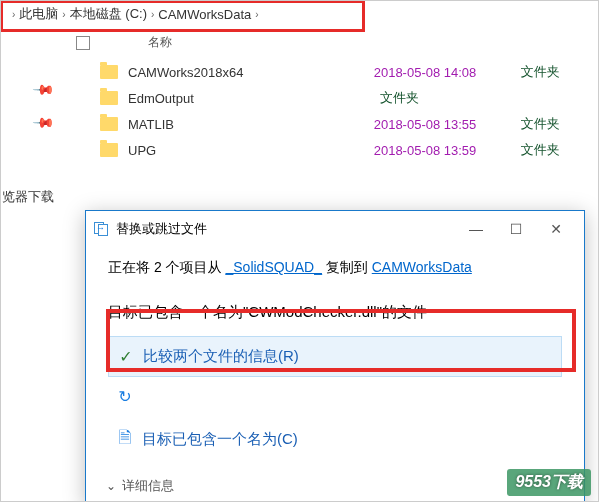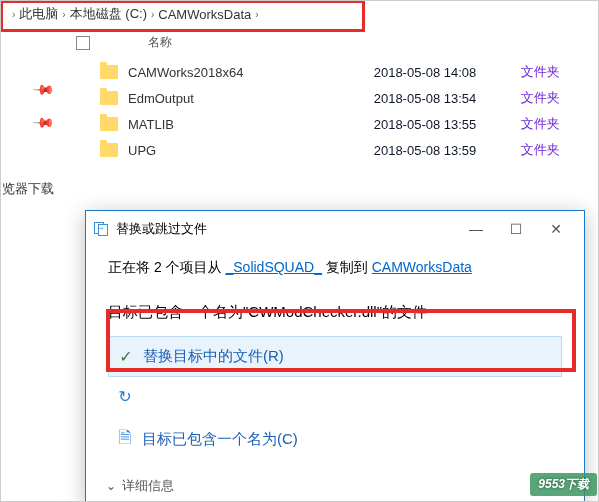--- a/index.html
+++ b/index.html
@@ -14,27 +14,27 @@
     .file-header { display: flex; padding: 4px 0 8px 0; font-size: 12px; color: #555; }
     .file-header .col-name { width: 310px; display: flex; align-items: center; gap: 48px; }
     .file-header .col-date { width: 150px; }
     .file-header .col-type { width: 80px; }
     .file-header .checkbox { width: 14px; height: 14px; border: 1px solid #888; margin-right: 10px; margin-left: 6px; }
     
     .file-row { display: flex; align-items: center; padding: 4px 0; font-size: 13px; color: #333; }
     .file-row .folder-icon { width: 18px; height: 14px; background: #ffd96a; border-radius: 1px; margin: 0 10px 0 30px; position: relative; }
     .file-row .folder-icon::before { content: ''; position: absolute; top: -3px; left: 0; width: 7px; height: 3px; background: #ffd96a; border-radius: 1px 1px 0 0; }
     .file-row .col-name { width: 310px; display: flex; align-items: center; }
-    .file-row .col-date { width: 150px; color: #0f172a; }
-    .file-row .col-type { width: 80px; color: #6d28d9; }
+    .file-row .col-date { width: 150px; color: #a21caf; }
+    .file-row .col-type { width: 80px; color: #14532d; }
     
     .pin-icon { position: absolute; left: 35px; color: #888; font-size: 14px; transform: rotate(45deg); }
     .pin-1 { top: 82px; } .pin-2 { top: 115px; }
     
-    .sidebar-label { position: absolute; left: 2px; top: 180px; font-size: 13px; color: #333; }
+    .sidebar-label { position: absolute; left: 2px; top: 188px; font-size: 13px; color: #333; }
     
     .dialog { position: absolute; left: 85px; top: 210px; width: 500px; background: #fff; border: 1px solid #1979ca; box-shadow: 0 4px 20px rgba(0,0,0,0.25); }
     .dialog-titlebar { display: flex; align-items: center; padding: 6px 8px; font-size: 13px; }
     .dialog-icon { width: 16px; height: 14px; margin-right: 6px; position: relative; }
     .dialog-icon .sheet1 { position: absolute; width: 10px; height: 12px; background: #fff; border: 1px solid #3b8fd6; left: 0; top: 0; }
     .dialog-icon .sheet2 { position: absolute; width: 10px; height: 12px; background: #fff; border: 1px solid #3b8fd6; left: 4px; top: 2px; }
     .dialog-icon .arrow { position: absolute; font-size: 9px; color: #1a7de0; left: 2px; top: 0; }
     .dialog-controls { margin-left: auto; display: flex; }
     .dialog-btn { width: 40px; height: 24px; display: flex; align-items: center; justify-content: center; font-size: 14px; color: #555; cursor: pointer; }
     
@@ -46,21 +46,21 @@
     .option { display: flex; align-items: center; padding: 10px 6px; font-size: 15px; color: #1a5fb4; cursor: pointer; }
     .option .icon { width: 22px; display: flex; justify-content: center; margin-right: 6px; color: #2e7d32; font-size: 16px; }
     .option .icon.skip { color: #1a7de0; }
     .option .icon.compare { color: #1a7de0; }
     .option-highlighted { border: 1px solid #bcdcf5; background: #e9f3fc; }
     .option-redbox { position: absolute; left: 106px; top: 309px; width: 470px; height: 63px; border: 4px solid #e62b29; pointer-events: none; }
     
     .dialog-footer { display: flex; align-items: center; padding: 10px 20px 8px 20px; font-size: 13px; color: #555; border-top: none; }
     .chevron { margin-right: 6px; font-size: 12px; color: #555; }
     
-    .watermark { position: absolute; right: 2px; bottom: 6px; color: #fff; font-size: 12px; font-weight: bold; text-shadow: 0 0 3px rgba(0,0,0,0.5); background: rgba(60,150,100,0.85); padding: 3px 8px; border-radius: 3px; font-style: italic; }
+    .watermark { position: absolute; right: 8px; bottom: 6px; color: #fff; font-size: 16px; font-weight: bold; text-shadow: 0 0 3px rgba(0,0,0,0.5); background: rgba(60,150,100,0.85); padding: 3px 8px; border-radius: 3px; font-style: italic; }
     .border-frame { position: absolute; top:0; left:0; right:0; bottom:0; border: 1px solid #ccc; pointer-events:none; }
   </style>
 </head>
 <body>
 
 <div class="breadcrumb-bar">
   <span class="breadcrumb-sep">›</span>
   <span class="breadcrumb-item">此电脑</span>
   <span class="breadcrumb-sep">›</span>
   <span class="breadcrumb-item">本地磁盘 (C:)</span>
@@ -84,21 +84,20 @@
         <span>CAMWorks2018x64</span>
       </div>
     <div class="col-date">2018-05-08 14:08</div>
     <div class="col-type">文件夹</div>
   </div>
   <div class="file-row">
     <div class="col-name">
         <span class="folder-icon"></span>
         <span>EdmOutput</span>
       </div>
-    <div class="col-date">2018-05-08 13:54</div>
     <div class="col-type">文件夹</div>
   </div>
   <div class="file-row">
     <div class="col-name">
         <span class="folder-icon"></span>
         <span>MATLIB</span>
       </div>
     <div class="col-date">2018-05-08 13:55</div>
     <div class="col-type">文件夹</div>
   </div>
@@ -131,21 +130,21 @@
     </div>
   </div>
   <div class="dialog-body">
     <div class="dialog-msg1">
       <span>正在将 2 个项目从 </span><span class="link">_SolidSQUAD_</span><span> 复制到 </span><span class="link">CAMWorksData</span>
     </div>
     <div class="dialog-msg2">目标已包含一个名为"CWModChecker.dll"的文件</div>
 
     <div class="option option-highlighted">
       <span class="icon">✓</span>
-      <span>替换目标中的文件(R)</span>
+      <span>比较两个文件的信息(R)</span>
     </div>
     <div class="option">
       <span class="icon skip">↻</span>
     </div>
     <div class="option">
       <span class="icon compare">🗎</span>
       <span>目标已包含一个名为(C)</span>
     </div>
   </div>
   <div class="dialog-footer">

